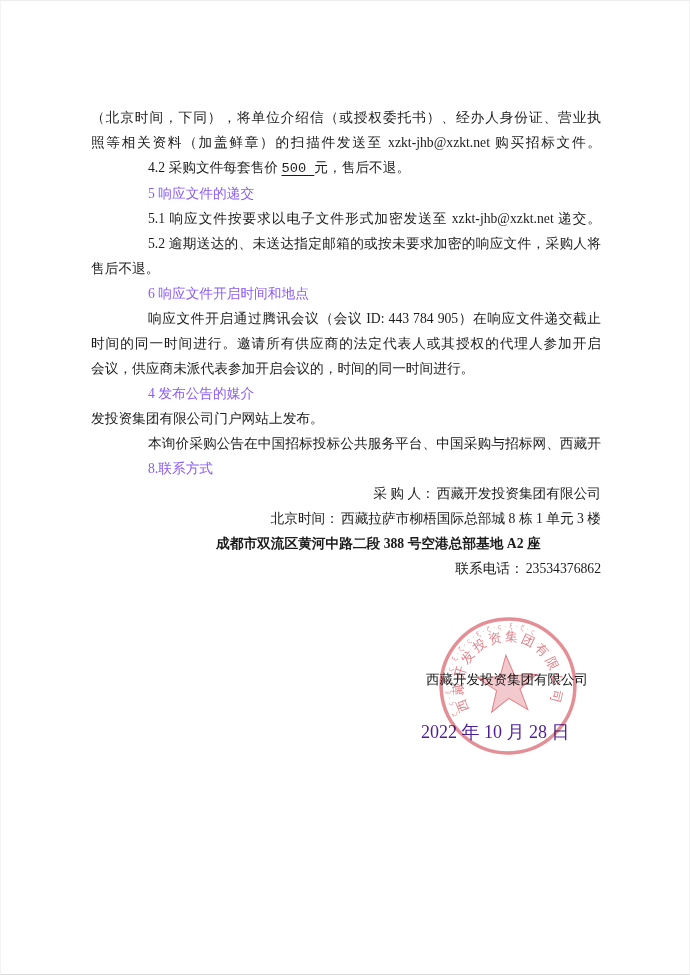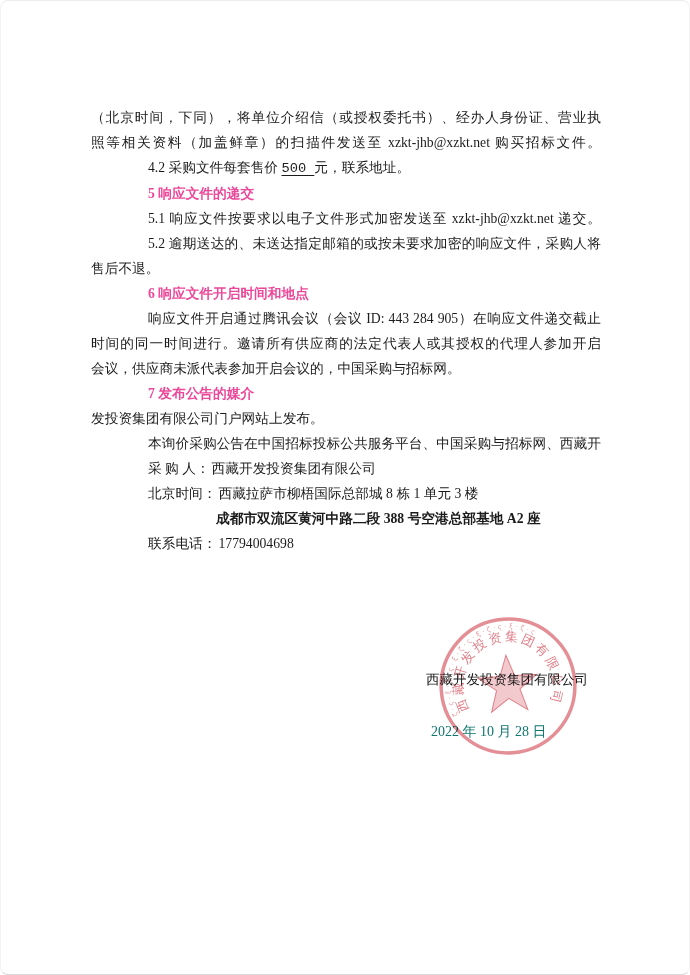--- a/index.html
+++ b/index.html
@@ -8,82 +8,82 @@
     width:690px; height:975px;
     background:#ffffff;
     border-top:1px solid #ececec;
     border-bottom:1px solid #d8d8d8;
     border-left:1px solid #f3f3f3;
     border-right:1px solid #f3f3f3;
     box-sizing:border-box;
     overflow:hidden;
     font-family:"Liberation Serif", serif;
     color:#1b1b1b;
-    border-radius:8px;
   }
   .doc {
     position:absolute; left:90px; top:104px; width:510px;
     font-size:13.7px; line-height:25px;
   }
   .ln { min-height:25px; }
   .ind { text-indent:57px; }
   .just { text-align:justify; text-align-last:justify; }
-  .hd { font-weight:bold; color:#ec4899; }
+  .hd { font-weight:normal; color:#8b5cf6; }
   .u { text-decoration:underline; text-underline-offset:3px;font-family:Liberation Mono, monospace; }
-  .row { padding-left:57px; }
+  .row { padding-left:57px;text-align:right; }
   .cont { padding-left:125px;font-weight:bold; }
   .lbl { margin-right:2px; }
   .company {
     position:absolute; left:425px; top:671px;
     font-size:13.5px; line-height:16px; color:#161616;
   }
   .date {
-    position:absolute; left:430px; top:723px;
-    font-size:14px; line-height:16px; color:#0f766e;
+    position:absolute; left:420px; top:723px;
+    font-size:18px; line-height:16px; color:#4c1d95;
   }
   .stamp {
     position:absolute; left:435px; top:613px;
     width:144px; height:144px;
     mix-blend-mode:multiply;
     opacity:0.92;
     transform:rotate(-4deg);
     pointer-events:none;
   }
 </style>
 </head>
 <body>
 
 <div class="page">
 
   <div class="doc">
 
     <div class="ln just">（北京时间，下同），将单位介绍信（或授权委托书）、经办人身份证、营业执</div>
     <div class="ln just">照等相关资料（加盖鲜章）的扫描件发送至 xzkt-jhb@xzkt.net 购买招标文件。</div>
 
-    <div class="ln ind"><span>4.2 采购文件每套售价 </span><span class="u">500 </span><span>元，联系地址。</span></div>
+    <div class="ln ind"><span>4.2 采购文件每套售价 </span><span class="u">500 </span><span>元，售后不退。</span></div>
 
     <div class="ln ind hd">5 响应文件的递交</div>
     <div class="ln ind just">5.1 响应文件按要求以电子文件形式加密发送至 xzkt-jhb@xzkt.net 递交。</div>
     <div class="ln ind just">5.2 逾期送达的、未送达指定邮箱的或按未要求加密的响应文件，采购人将</div>
     <div class="ln">售后不退。</div>
 
     <div class="ln ind hd">6 响应文件开启时间和地点</div>
-    <div class="ln ind just">响应文件开启通过腾讯会议（会议 ID: 443 284 905）在响应文件递交截止</div>
+    <div class="ln ind just">响应文件开启通过腾讯会议（会议 ID: 443 784 905）在响应文件递交截止</div>
     <div class="ln just">时间的同一时间进行。邀请所有供应商的法定代表人或其授权的代理人参加开启</div>
-    <div class="ln">会议，供应商未派代表参加开启会议的，中国采购与招标网。</div>
+    <div class="ln">会议，供应商未派代表参加开启会议的，时间的同一时间进行。</div>
 
-    <div class="ln ind hd">7 发布公告的媒介</div>
+    <div class="ln ind hd">4 发布公告的媒介</div>
     <div class="ln">发投资集团有限公司门户网站上发布。</div>
     <div class="ln ind just">本询价采购公告在中国招标投标公共服务平台、中国采购与招标网、西藏开</div>
 
+    <div class="ln ind hd">8.联系方式</div>
 
     <div class="ln row"><span class="lbl">采 购 人：</span><span>西藏开发投资集团有限公司</span></div>
     <div class="ln row"><span class="lbl">北京时间：</span><span>西藏拉萨市柳梧国际总部城 8 栋 1 单元 3 楼</span></div>
     <div class="ln cont"><span>成都市双流区黄河中路二段 388 号空港总部基地 A2 座</span></div>
-    <div class="ln row"><span class="lbl">联系电话：</span><span>17794004698</span></div>
+    <div class="ln row"><span class="lbl">联系电话：</span><span>23534376862</span></div>
   </div>
 
   <div class="company">西藏开发投资集团有限公司</div>
   <div class="date">2022 年 10 月 28 日</div>
 
   <svg class="stamp" viewBox="0 0 140 140" aria-hidden="true">
     <defs>
       <path id="cnArc" d="M 31.9 92 A 44 44 0 1 1 108.1 92" fill="none"></path>
       <path id="tbArc" d="M 21.5 98 A 56 56 0 1 1 118.5 98" fill="none"></path>
     </defs>

